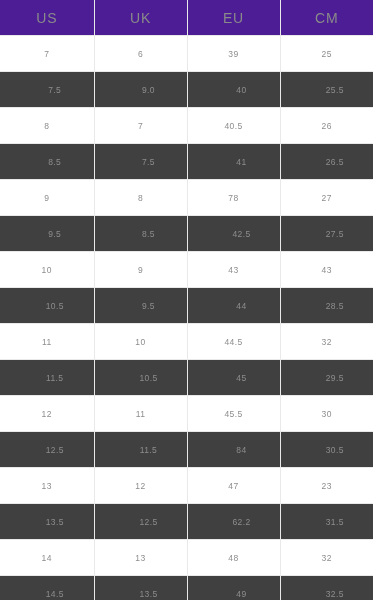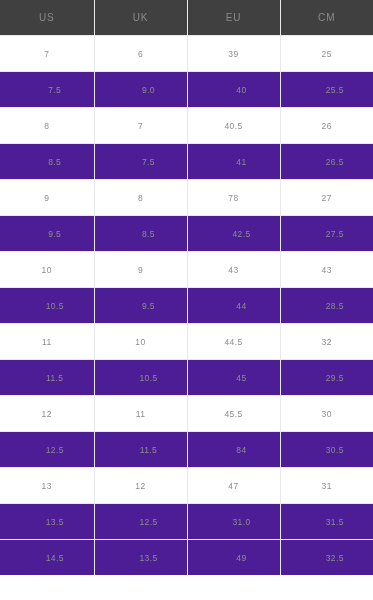--- a/index.html
+++ b/index.html
@@ -36,38 +36,38 @@
     font-weight: normal;
   }
 
   .size-table th:last-child,
   .size-table td:last-child {
     border-right: none;
   }
 
   .size-table thead th {
     height: 35px;
-    font-size: 10px;
+    font-size: 14px;
     letter-spacing: 0.9px;
     color: #8a8a8a;
-    background: #404040;
+    background: #4c1d95;
   }
 
   .size-table tbody td {
     height: 35px;
     font-size: 8.5px;
     letter-spacing: 0.4px;
     color: #8d8d8d;
   }
 
   .size-table tbody tr.row-odd td {
     background: #ffffff;
   }
   .size-table tbody tr.row-even td {
-    background: #4c1d95;
+    background: #404040;
     padding-left: 16px;
   }
   .size-table tbody tr:last-child td {
     border-bottom: none;
   }
 </style>
 </head>
 <body>
 
 <table class="size-table">
@@ -155,27 +155,33 @@
       <tr class="row-even">
         <td>12.5</td>
         <td>11.5</td>
         <td>84</td>
         <td>30.5</td>
       </tr>
       <tr class="row-odd">
         <td>13</td>
         <td>12</td>
         <td>47</td>
-        <td>31</td>
+        <td>23</td>
       </tr>
       <tr class="row-even">
         <td>13.5</td>
         <td>12.5</td>
-        <td>31.0</td>
+        <td>62.2</td>
         <td>31.5</td>
+      </tr>
+      <tr class="row-odd">
+        <td>14</td>
+        <td>13</td>
+        <td>48</td>
+        <td>32</td>
       </tr>
       <tr class="row-even">
         <td>14.5</td>
         <td>13.5</td>
         <td>49</td>
         <td>32.5</td>
       </tr>
     </tbody>
 </table>
 

